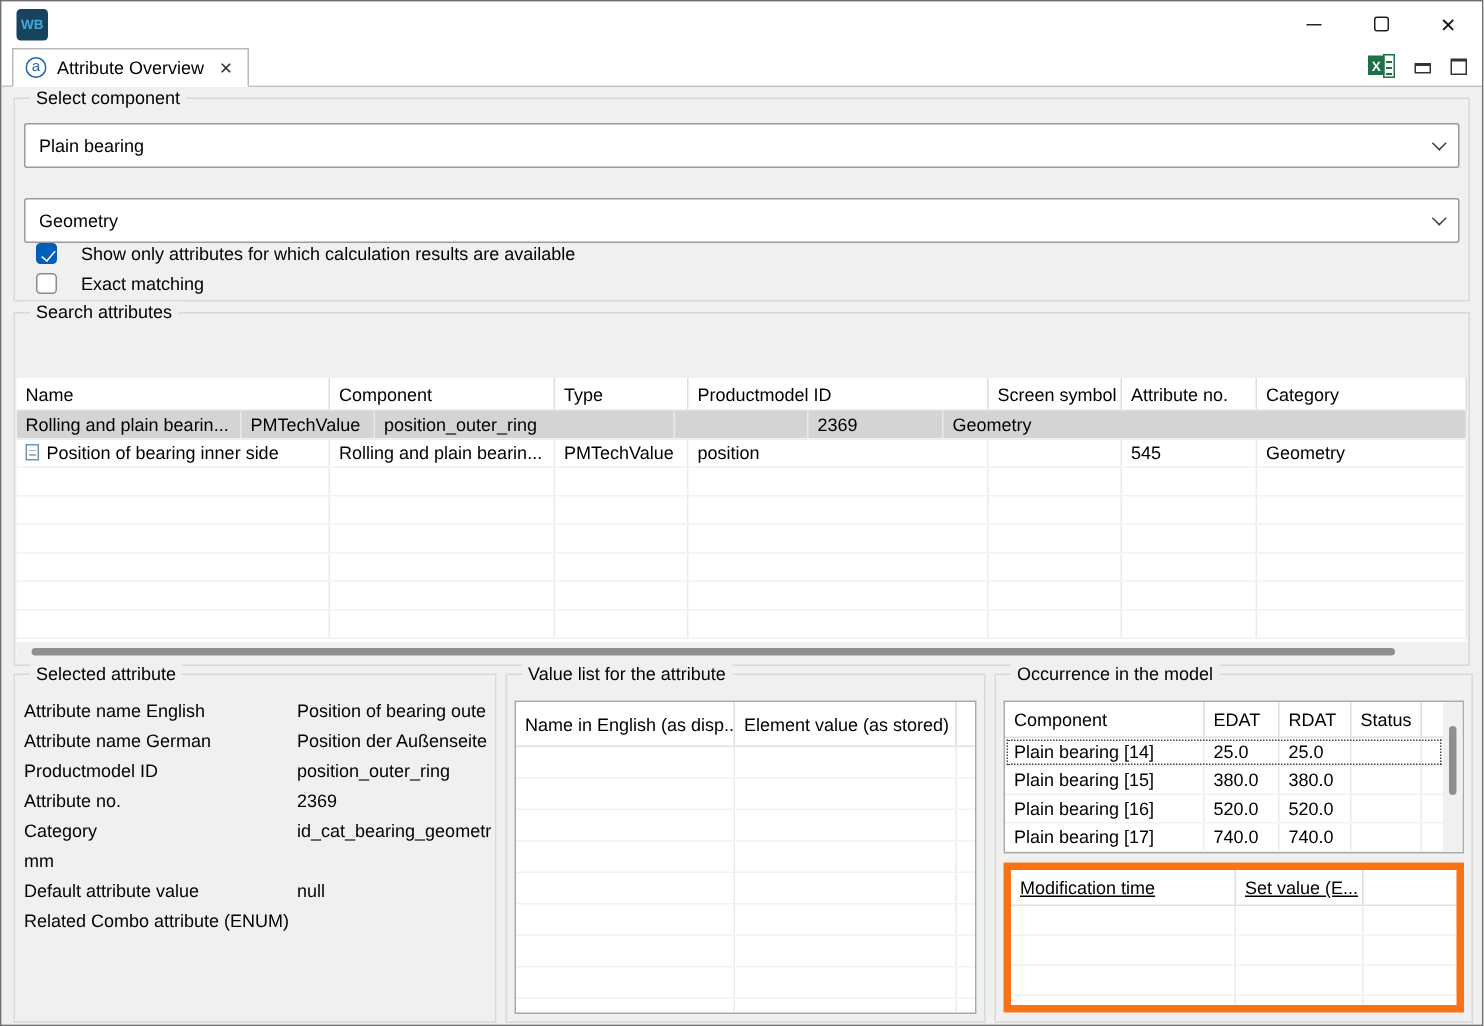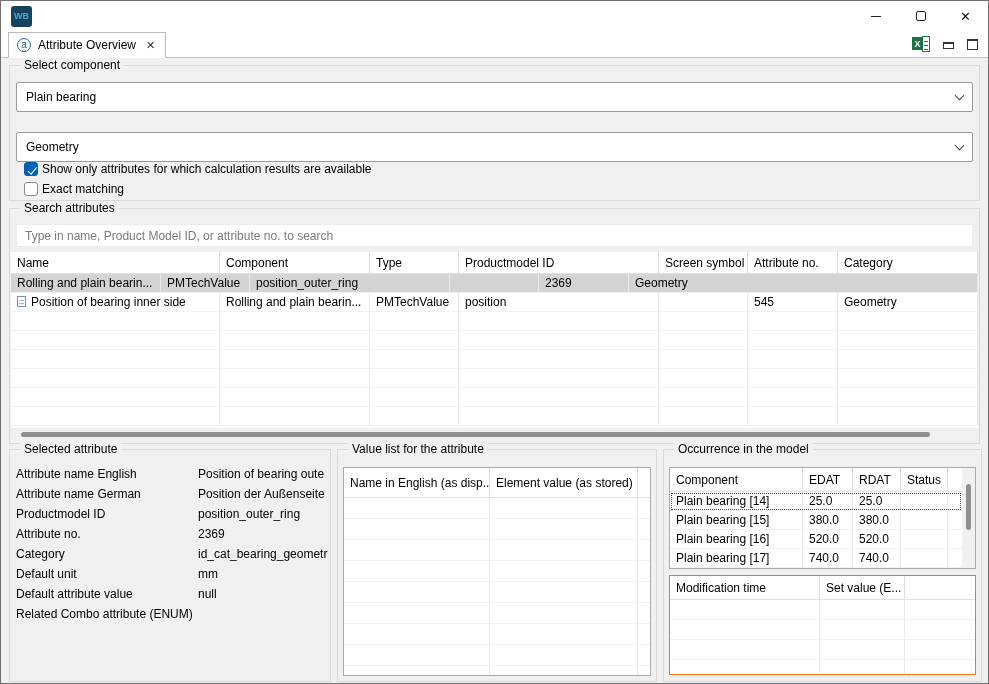--- a/index.html
+++ b/index.html
@@ -44,21 +44,21 @@
   #g-occ    { left: 662px; width: 319px; top: 391px; height: 233px; }
 
   .ddl { position: absolute; left: 6px; right: 6px; height: 22px; background: #fff; border: 1px solid #9a9a9a;
          border-radius: 2px; display: flex; align-items: center; padding: 14px 9px; }
   #ddl-component { top: 16px; } #ddl-category { top: 66px; }
   .ilabel { position: absolute; left: 10px; margin-top: 36px; }
   #lbl-category { top: 44px; }
   .chev { margin-left: auto; width: 7px; height: 7px; border-right: 1.4px solid #444; border-bottom: 1.4px solid #444;
           transform: rotate(45deg); margin-top: -4px; }
 
-  .cbrow { position: absolute; left: 14px; display: flex; align-items: center; gap: 4px; height: 16px; }
+  .cbrow { position: absolute; left: 14px; display: flex; align-items: center; gap: 16px; height: 16px; }
   #cb-row1 { top: 95px; } #cb-row2 { top: 115px; }
   .cb { width: 14px; height: 14px; border: 1px solid #8a8a8a; border-radius: 3px; background: #fff; position: relative; flex-shrink: 0; }
   .cb.on { background: var(--accent); border-color: var(--accent); }
   .cb.on::after { content: ""; position: absolute; left: 4.5px; top: 1.5px; width: 3.5px; height: 7.5px;
                   border: solid #fff; border-width: 0 1.6px 1.6px 0; transform: rotate(40deg); }
 
   .searchinput { position: absolute; left: 6px; right: 6px; top: 15px; height: 23px; border: 1px solid #ececec;
                  background: #fff; padding: 0 8px; font: inherit; color: #000; outline: none; }
   .searchinput::placeholder { color: #7a7a7a; }
 
@@ -95,21 +95,21 @@
   .t-vals .c0{width:146px} .t-vals .c1{width:148px} .t-vals .c2{flex:1; border-right:none;}
 
   .occwrap { position: absolute; left: 5px; right: 5px; top: 17px; height: 102px; border: 1px solid #a9a9a9; display: flex; background: #fff; }
   .t-occ { flex: 1; }
   .t-occ .tr { height: 19px; line-height: 18px; }
   .t-occ .thead { height: 24px; line-height: 24px; }
   .t-occ .c0{width:133px} .t-occ .c1{width:50px} .t-occ .c2{width:48px} .t-occ .c3{width:47px} .t-occ .c4{flex:1; border-right:none;}
   .vscroll { width: 13px; background: #f0f0f0; position: relative; flex-shrink: 0; }
   .vthumb { position: absolute; left: 4px; width: 5px; top: 16px; height: 46px; background: #8f8f8f; border-radius: 3px; }
 
-  .t-mod { position: absolute; left: 5px; right: 5px; top: 125px; bottom: 6px; border: 1px solid #f97316; }
+  .t-mod { position: absolute; left: 5px; right: 5px; top: 125px; bottom: 6px; border: 5px solid #f97316; text-decoration: underline; }
   .t-mod .tr { height: 20px; line-height: 20px; }
   .t-mod .thead { height: 24px; line-height: 24px; }
   .t-mod .c0{width:150px} .t-mod .c1{width:85px} .t-mod .c2{flex:1; border-right:none;}
 </style>
 </head>
 <body>
 
 <div class="win">
 
   <div class="titlebar">
@@ -161,21 +161,20 @@
         <span>Show only attributes for which calculation results are available</span>
       </div>
       <div class="cbrow" id="cb-row2">
         <span class="cb"></span>
         <span>Exact matching</span>
       </div>
     </div>
 
     <div class="grp" id="g-search">
       <span class="legend">Search attributes</span>
-      <input class="searchinput" type="text" placeholder="Type in name, Product Model ID, or attribute no. to search" style="">
       <div class="tbl t-search">
 
       <div class="tr thead">
             <div class="td c0">Name</div>
             <div class="td c1">Component</div>
             <div class="td c2">Type</div>
             <div class="td c3">Productmodel ID</div>
             <div class="td c4">Screen symbol</div>
             <div class="td c5">Attribute no.</div>
             <div class="td c6">Category</div>
@@ -283,21 +282,20 @@
           </div>
           <div class="frow">
             <span class="flabel">Attribute no.</span>
             <span class="fvalue">2369</span>
           </div>
           <div class="frow">
             <span class="flabel">Category</span>
             <span class="fvalue">id_cat_bearing_geometr</span>
           </div>
           <div class="frow">
-            <span class="flabel">Default unit</span>
             <span class="fvalue">mm</span>
           </div>
           <div class="frow">
             <span class="flabel">Default attribute value</span>
             <span class="fvalue">null</span>
           </div>
           <div class="frow">
             <span class="flabel">Related Combo attribute (ENUM)</span>
             <span class="fvalue"></span>
           </div>

